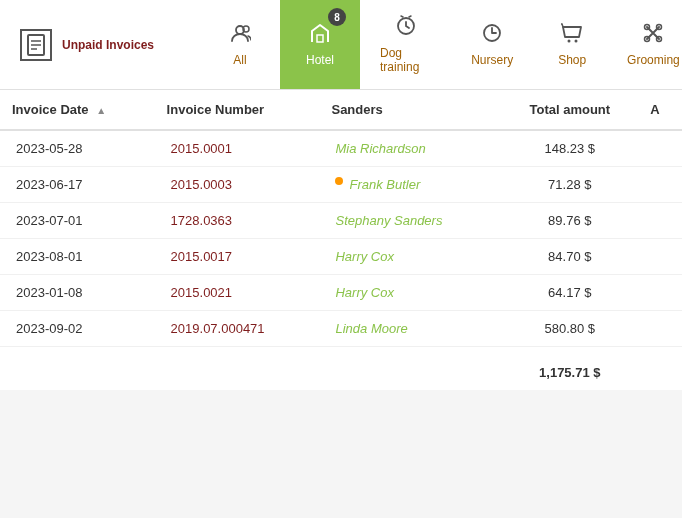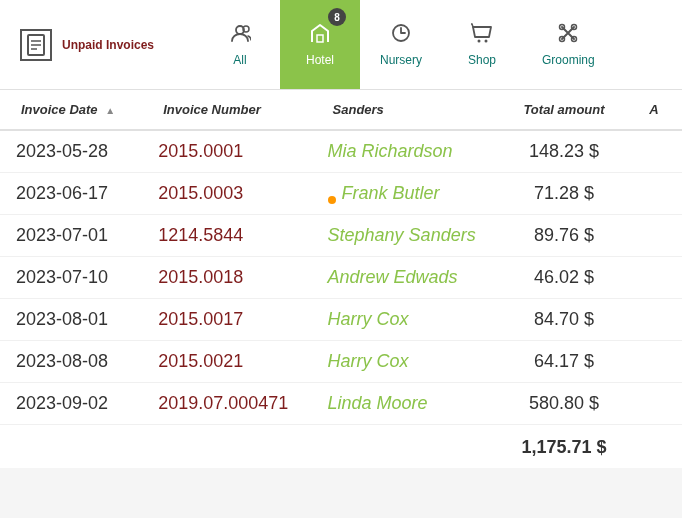--- a/index.html
+++ b/index.html
@@ -56,21 +56,21 @@
       flex-direction: column;
       align-items: center;
       justify-content: center;
       padding: 10px 20px;
       cursor: pointer;
       border: none;
       background: transparent;
       gap: 4px;
       min-width: 80px;
       position: relative;
-      color: #0f766e;
+      color: #a16207;
     }
 
     .nav-tab.active {
       background: #8bc34a;
       color: #fff;
     }
 
     .nav-tab .tab-icon {
       font-size: 20px;
     }
@@ -108,80 +108,79 @@
     table {
       width: 100%;
       border-collapse: collapse;
     }
 
     thead tr {
       border-bottom: 2px solid #e0e0e0;
     }
 
     th {
-      padding: 12px 21px;
+      padding: 12px 12px;
       text-align: left;
       font-weight: 600;
       color: #333;
       font-size: 13px;
       white-space: nowrap;
-      font-style: italic;
     }
 
     th.amount-col {
       text-align: center;
     }
 
     th .sort-icon {
       display: inline-block;
       margin-left: 4px;
       color: #888;
       font-size: 10px;
     }
 
     td {
       padding: 10px 16px;
       border-bottom: 1px solid #f0f0f0;
       color: #333;
-      font-size: 18px;
+      font-size: 13px;
     }
 
     td.amount-col {
       text-align: center;
       color: #333;
     }
 
     td.invoice-num {
       color: #7f1d1d;
     }
 
     td.customer-col {
       color: #8bc34a;
       font-style: italic;
     }
 
     .customer-with-dot {
       display: flex;
-      align-items: flex-end;
+      align-items: flex-start;
       gap: 6px;
     }
 
     .orange-dot {
       width: 8px;
       height: 8px;
       border-radius: 50%;
       background: #ff9800;
       flex-shrink: 0;
     }
 
     .total-row td {
       font-weight: bold;
       color: #333;
       border-bottom: none;
-      padding-top: 12px;
+      padding-top: 18px;
     }
 
     .total-row td.amount-col {
       font-weight: bold;
     }
   </style>
 </head>
 <body>
 
 <div class="header">
@@ -215,20 +214,30 @@
       <span class="badge">8</span>
       <span class="tab-icon">
         <svg width="22" height="22" viewBox="0 0 22 22" fill="none" xmlns="http://www.w3.org/2000/svg">
           <path d="M3 20V9L11 3l8 6v11" stroke="#fff" stroke-width="2" fill="none" stroke-linejoin="round"></path>
           <rect x="8" y="13" width="6" height="7" stroke="#fff" stroke-width="1.5" fill="none"></rect>
         </svg>
       </span>
       <span class="tab-label">Hotel</span>
     </div>
 
+    <div class="nav-tab">
+      <span class="tab-icon">
+        <svg width="22" height="22" viewBox="0 0 22 22" fill="none" xmlns="http://www.w3.org/2000/svg">
+          <path d="M11 3a8 8 0 100 16A8 8 0 0011 3z" stroke="#555" stroke-width="1.8" fill="none"></path>
+          <path d="M11 7v4l3 2" stroke="#555" stroke-width="1.8" stroke-linecap="round"></path>
+          <path d="M8 2l-2-1M14 2l2-1" stroke="#555" stroke-width="1.5" stroke-linecap="round"></path>
+        </svg>
+      </span>
+      <span class="tab-label">Dog training</span>
+    </div>
 
     <div class="nav-tab">
       <span class="tab-icon">
         <svg width="22" height="22" viewBox="0 0 22 22" fill="none" xmlns="http://www.w3.org/2000/svg">
           <circle cx="11" cy="11" r="8" stroke="#555" stroke-width="1.8" fill="none"></circle>
           <polyline points="11,6 11,11 15,11" stroke="#555" stroke-width="1.8" stroke-linecap="round" stroke-linejoin="round"></polyline>
         </svg>
       </span>
       <span class="tab-label">Nursery</span>
     </div>
@@ -289,41 +298,34 @@
             <div class="customer-with-dot">
               <span class="orange-dot"></span>
               <span>Frank Butler</span>
             </div>
           </td>
           <td class="amount-col">71.28 $</td>
           <td></td>
         </tr>
         <tr>
           <td>2023-07-01</td>
-          <td class="invoice-num">1214.5844</td>
+          <td class="invoice-num">1728.0363</td>
           <td class="customer-col">Stephany Sanders</td>
           <td class="amount-col">89.76 $</td>
-          <td></td>
-        </tr>
-        <tr>
-          <td>2023-07-10</td>
-          <td class="invoice-num">2015.0018</td>
-          <td class="customer-col">Andrew Edwads</td>
-          <td class="amount-col">46.02 $</td>
           <td></td>
         </tr>
         <tr>
           <td>2023-08-01</td>
           <td class="invoice-num">2015.0017</td>
           <td class="customer-col">Harry Cox</td>
           <td class="amount-col">84.70 $</td>
           <td></td>
         </tr>
         <tr>
-          <td>2023-08-08</td>
+          <td>2023-01-08</td>
           <td class="invoice-num">2015.0021</td>
           <td class="customer-col">Harry Cox</td>
           <td class="amount-col">64.17 $</td>
           <td></td>
         </tr>
         <tr>
           <td>2023-09-02</td>
           <td class="invoice-num">2019.07.000471</td>
           <td class="customer-col">Linda Moore</td>
           <td class="amount-col">580.80 $</td>

